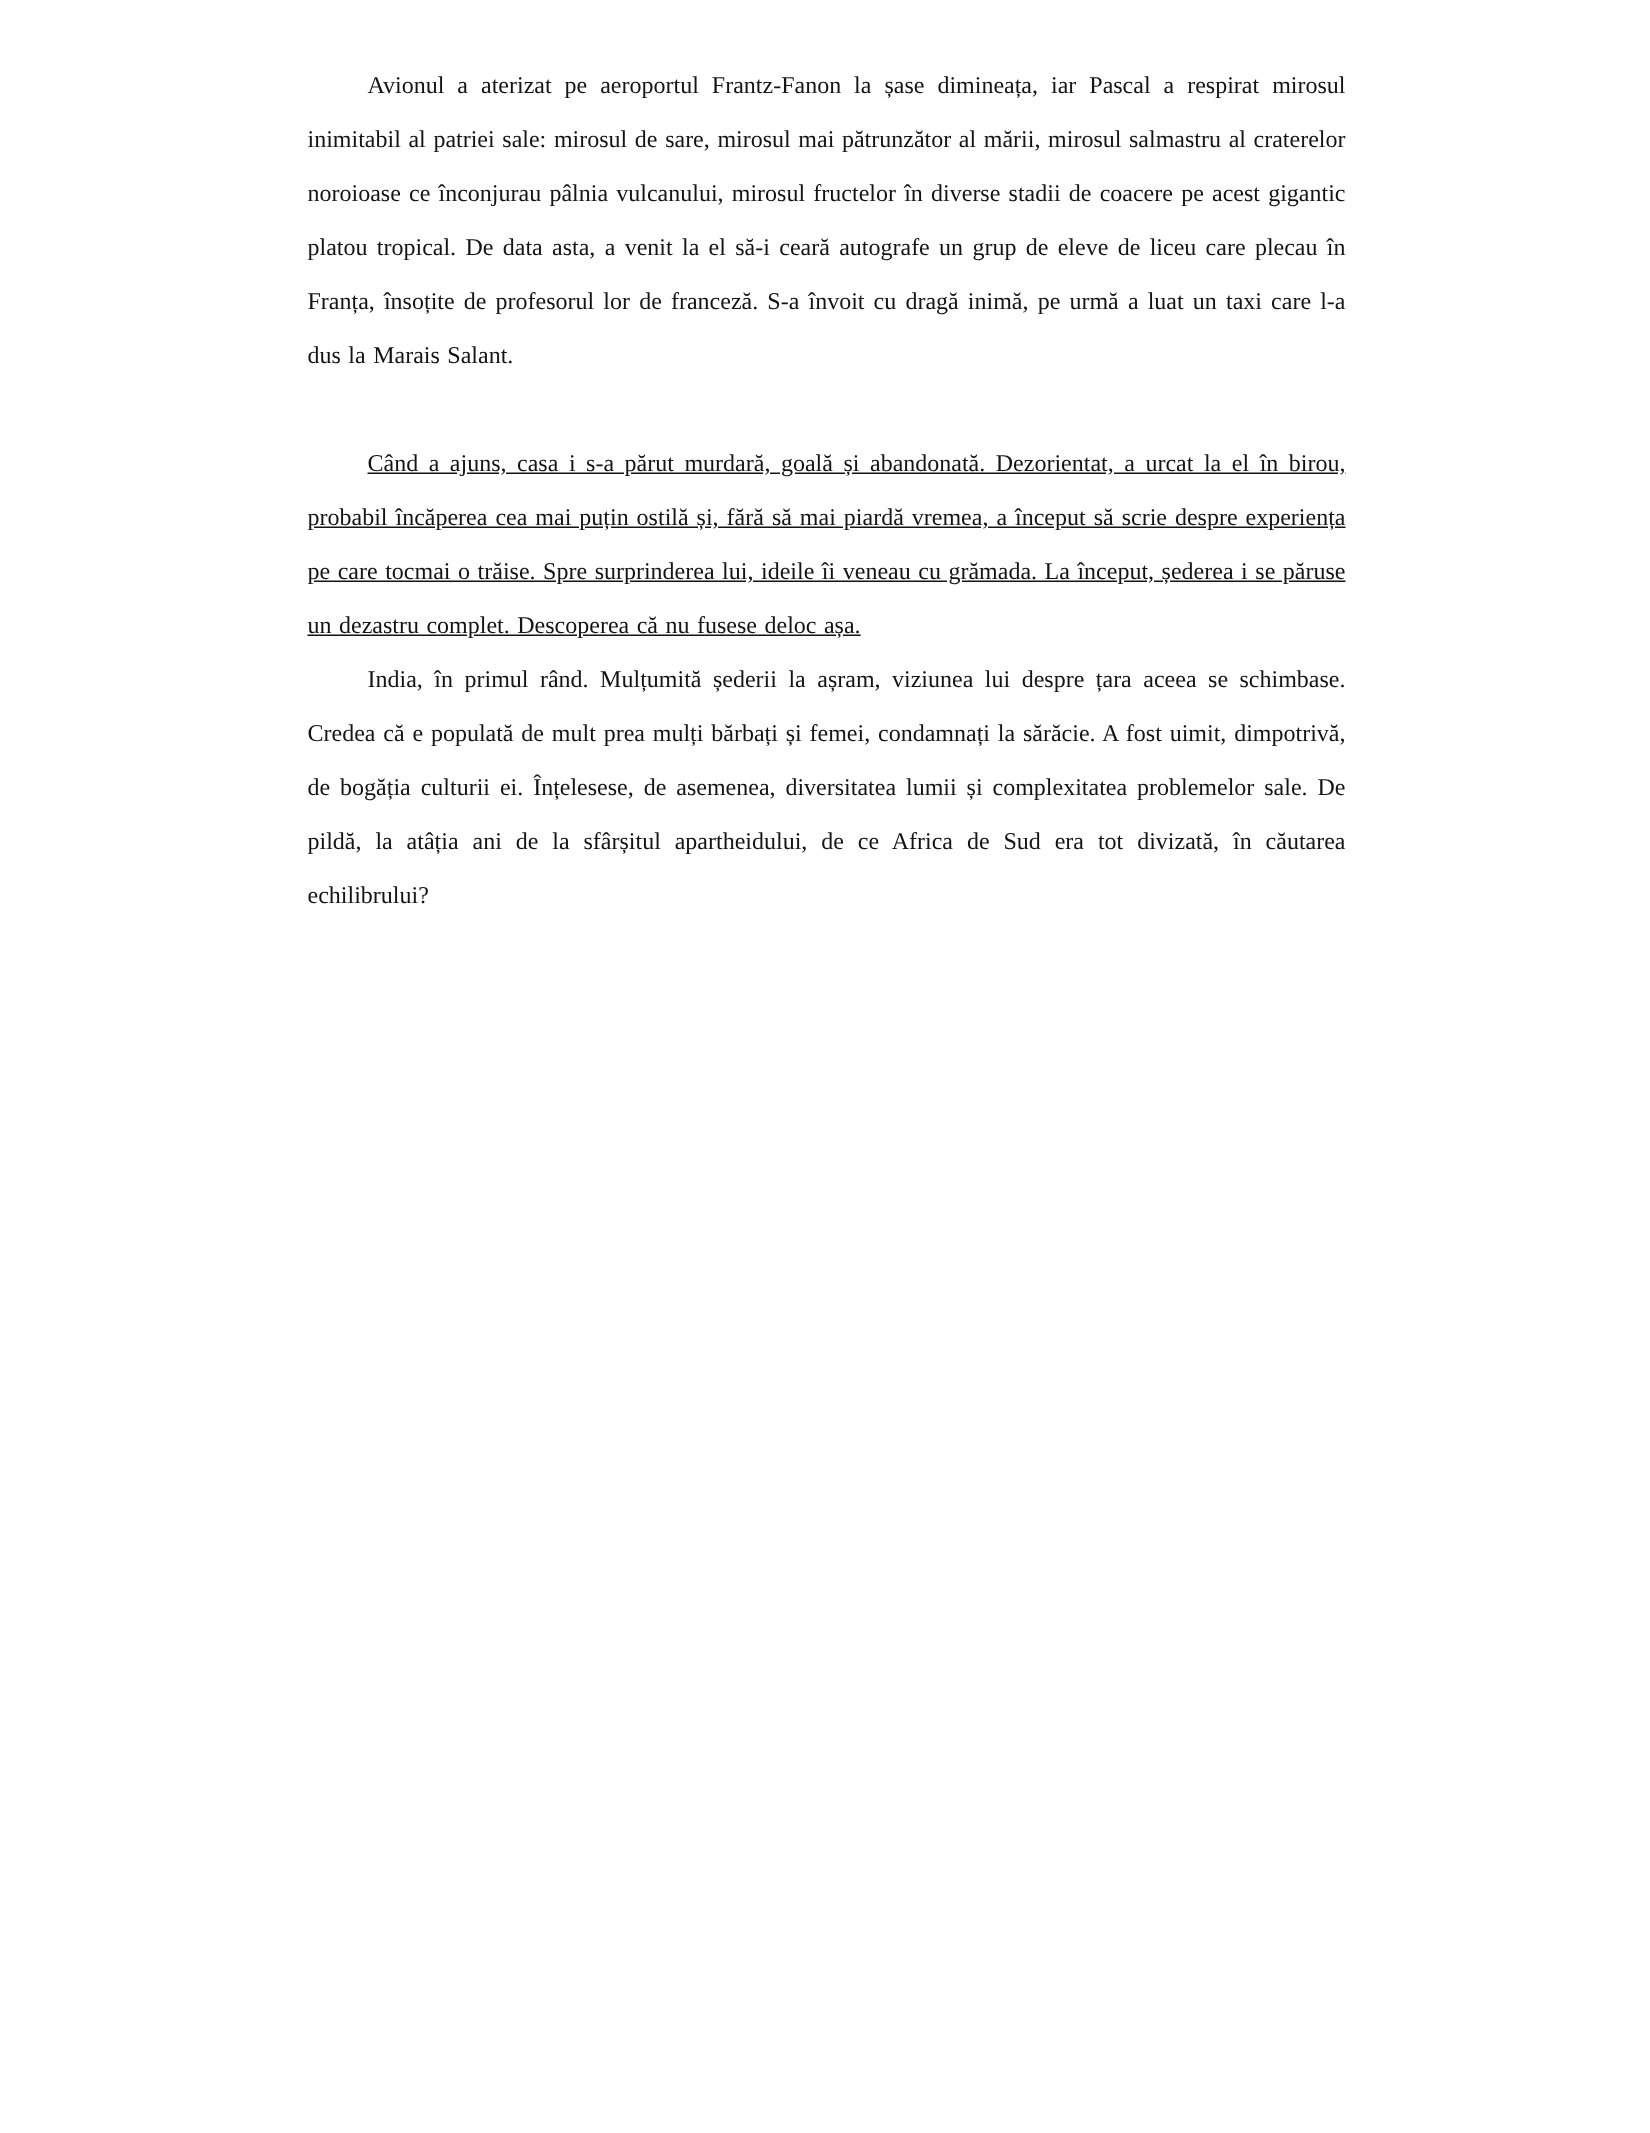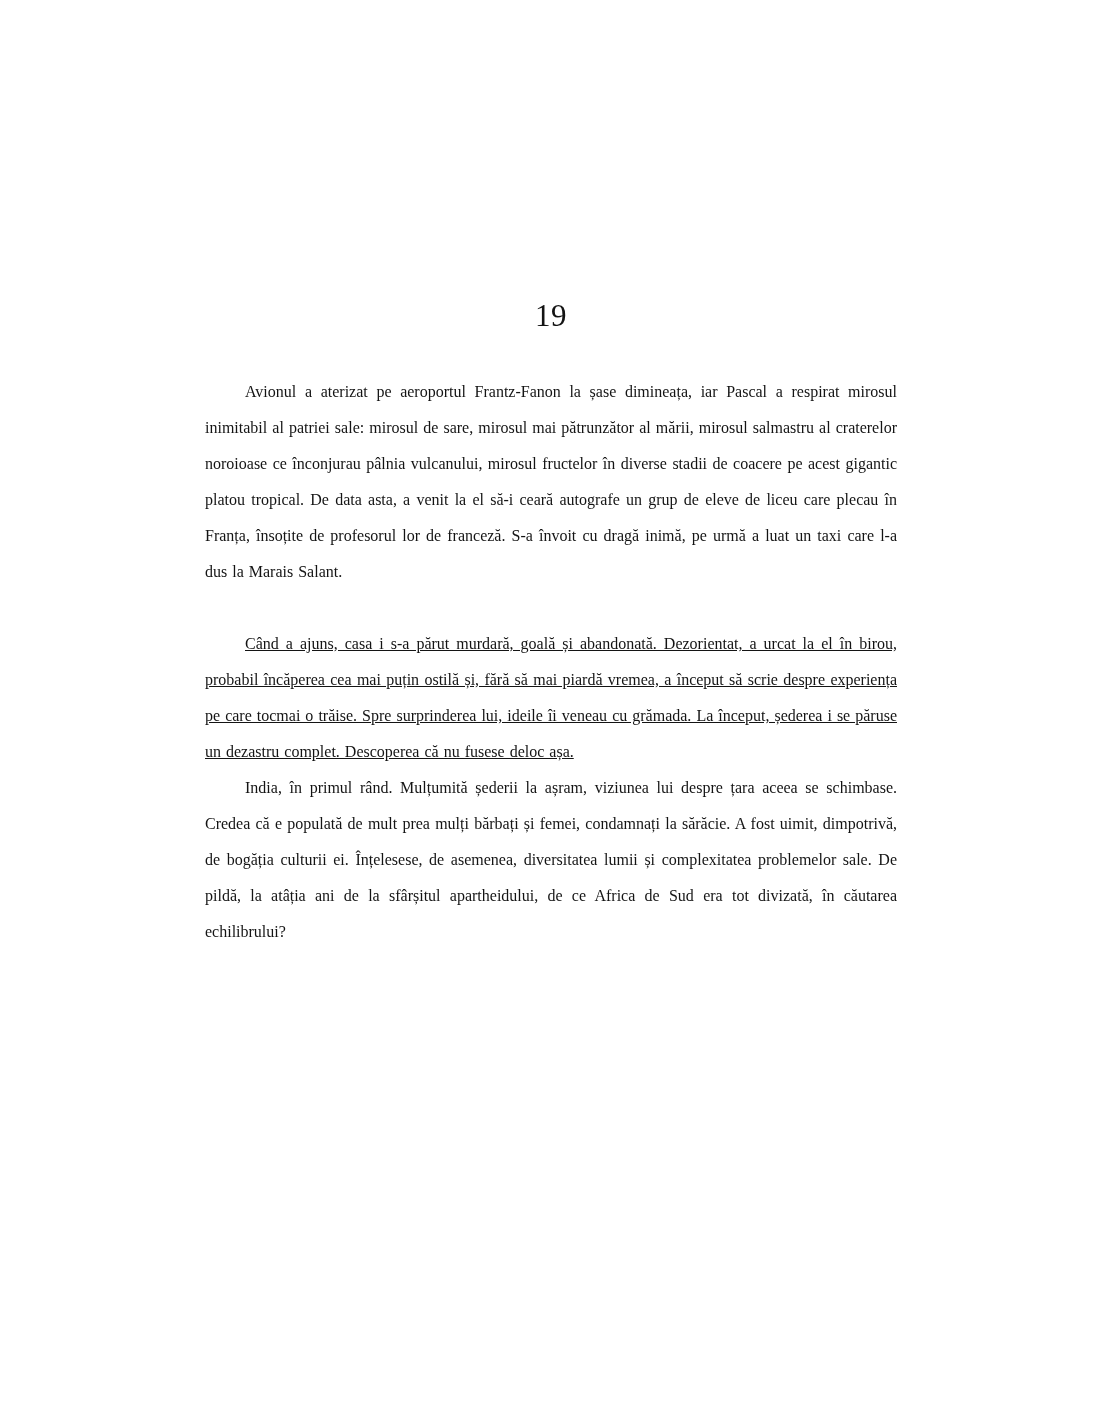--- a/index.html
+++ b/index.html
@@ -49,20 +49,19 @@
     .body-text p.section-gap {
       margin-top: 36px;
       text-decoration: underline;
     }
   </style>
 </head>
 <body>
 
 <div class="book-page">
   <div class="text-column">
-    <h1 class="chapter-number">19</h1>
     <div class="body-text">
       <p>Avionul a aterizat pe aeroportul Frantz-Fanon la șase dimineața, iar Pascal a respirat mirosul inimitabil al patriei sale: mirosul de sare, mirosul mai pătrunzător al mării, mirosul salmastru al craterelor noroioase ce înconjurau pâlnia vulcanului, mirosul fructelor în diverse stadii de coacere pe acest gigantic platou tropical. De data asta, a venit la el să-i ceară autografe un grup de eleve de liceu care plecau în Franța, însoțite de profesorul lor de franceză. S-a învoit cu dragă inimă, pe urmă a luat un taxi care l-a dus la Marais Salant.</p>
       <p class="section-gap">Când a ajuns, casa i s-a părut murdară, goală și abandonată. Dezorientat, a urcat la el în birou, probabil încăperea cea mai puțin ostilă și, fără să mai piardă vremea, a început să scrie despre experiența pe care tocmai o trăise. Spre surprinderea lui, ideile îi veneau cu grămada. La început, șederea i se păruse un dezastru complet. Descoperea că nu fusese deloc așa.</p>
       <p>India, în primul rând. Mulțumită șederii la așram, viziunea lui despre țara aceea se schimbase. Credea că e populată de mult prea mulți bărbați și femei, condamnați la sărăcie. A fost uimit, dimpotrivă, de bogăția culturii ei. Înțelesese, de asemenea, diversitatea lumii și complexitatea problemelor sale. De pildă, la atâția ani de la sfârșitul apartheidului, de ce Africa de Sud era tot divizată, în căutarea echilibrului?</p>
     </div>
   </div>
 </div>
 
 </body></html>

